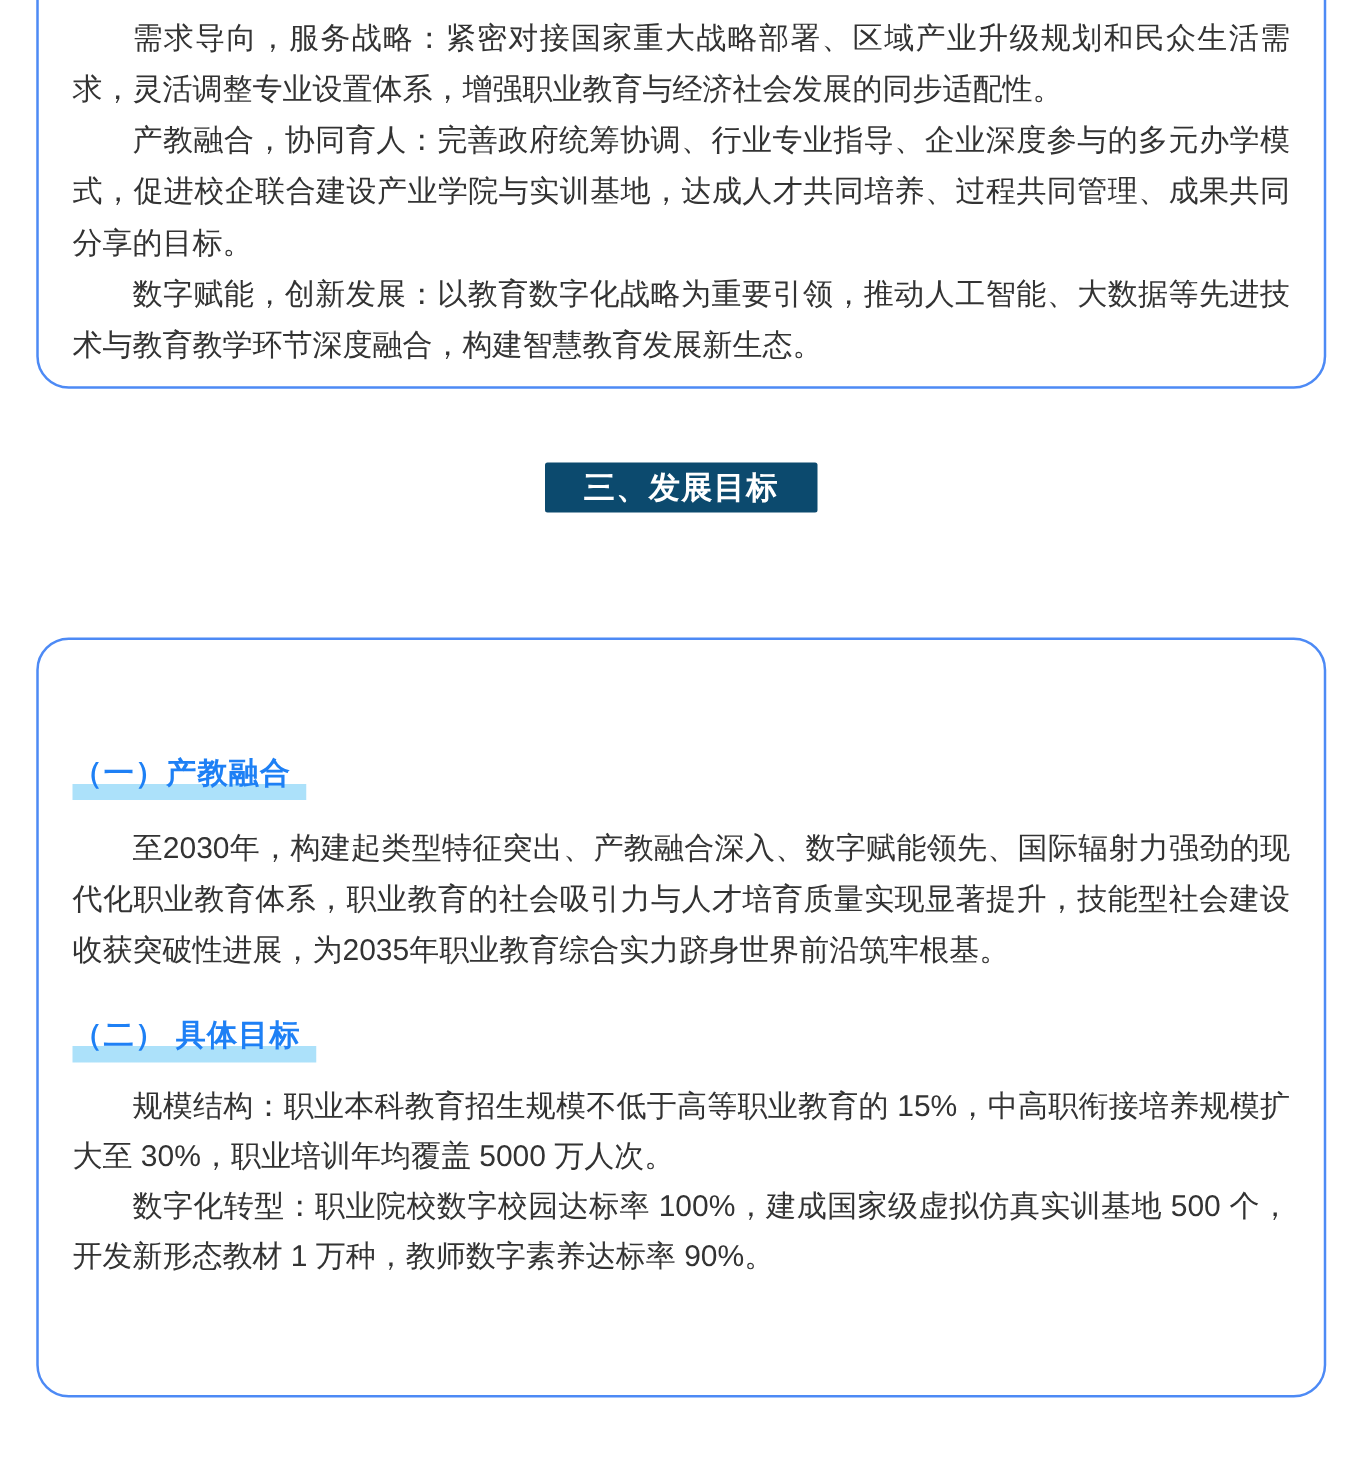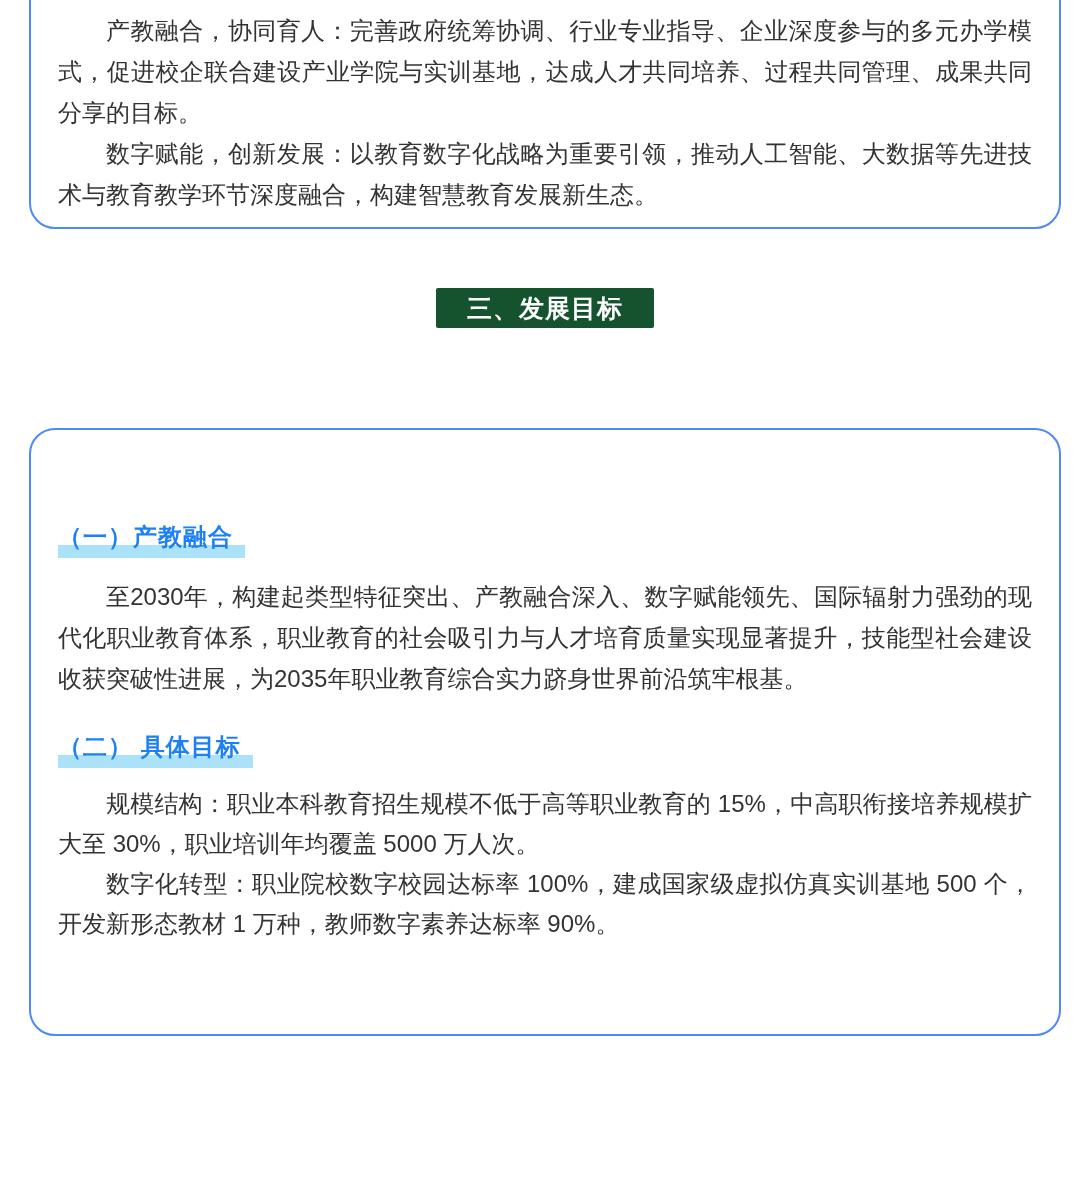--- a/index.html
+++ b/index.html
@@ -37,21 +37,21 @@
     padding-top: 40px;
     padding-bottom: 12px;
     border-radius: 26px;
   }
   .badge-row {
     margin-top: 59px;
     text-align: center;
   }
   .section-badge {
     display: inline-block;
-    background: #14532d;
+    background: #0c4a6e;
     color: #FFFFFF;
     font-size: 25px;
     font-weight: bold;
     line-height: 40px;
     height: 40px;
     padding: 0 31px;
     border-radius: 2px;
     letter-spacing: 1px;
   }
   .card-goals {
@@ -82,20 +82,21 @@
     line-height: 40px;
   }
   p.specific-first {
     margin-top: 16px !important;
   }
 </style>
 </head>
 <body>
 
 <div class="card card-principles">
+  <p>需求导向，服务战略：紧密对接国家重大战略部署、区域产业升级规划和民众生活需求，灵活调整专业设置体系，增强职业教育与经济社会发展的同步适配性。</p>
   <p>产教融合，协同育人：完善政府统筹协调、行业专业指导、企业深度参与的多元办学模式，促进校企联合建设产业学院与实训基地，达成人才共同培养、过程共同管理、成果共同分享的目标。</p>
   <p>数字赋能，创新发展：以教育数字化战略为重要引领，推动人工智能、大数据等先进技术与教育教学环节深度融合，构建智慧教育发展新生态。</p>
 </div>
 
 <div class="badge-row">
   <div class="section-badge">三、发展目标</div>
 </div>
 
 <div class="card card-goals">
   <h3 class="sub-heading"><span class="hl">（一）产教融合</span></h3>

